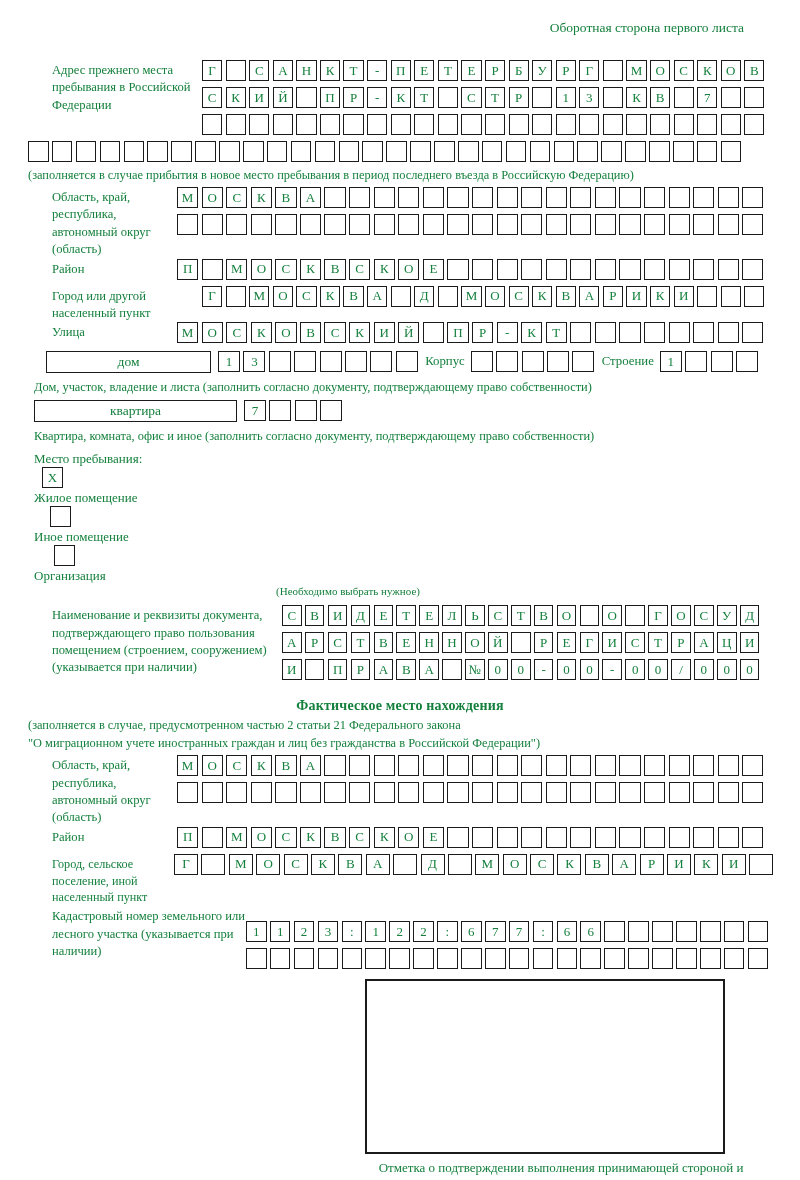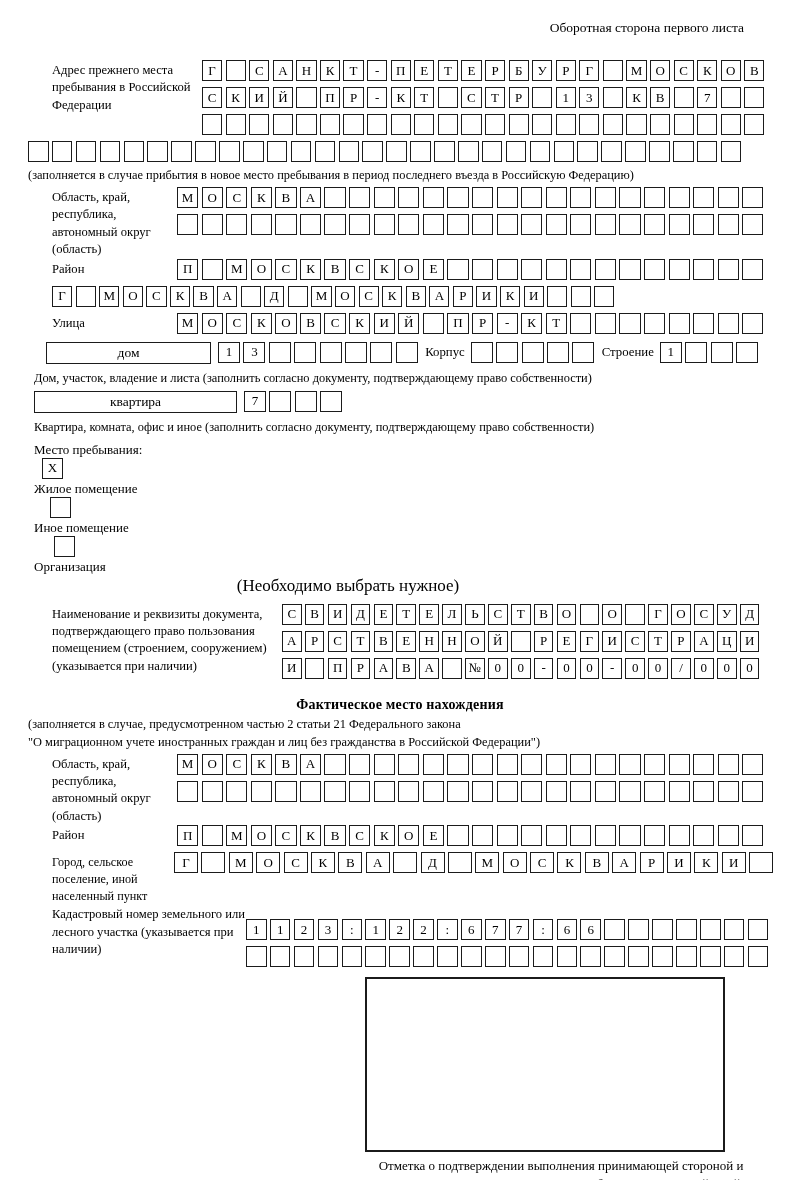--- a/index.html
+++ b/index.html
@@ -3,21 +3,21 @@
 <meta charset="utf-8">
 <style>
   * { box-sizing: border-box; }
   html,body { margin:0; padding:0; background:#fff; }
   .page {
     position: relative;
     width: 800px; height: 1180px;
     padding: 6px 28px 0 28px;
     background: #fff;
     font-family: "Liberation Serif", serif;
-    color: #000000;
+    color: #15803d;
     overflow: hidden;
   }
   .hdr {
     text-align: right;
     font-size: 13.5px;
     margin: 14px 28px 24px 0;
   }
   
   .frow { display:flex; align-items:flex-start; margin-bottom:0;margin-left:24px; }
   .flabel {
@@ -63,21 +63,21 @@
   .widebox {
     display:inline-flex; align-items:center; justify-content:center;
     height:22px; border:1.6px solid #1b1b1b;
     font-size:13.5px; background:#fff;
     margin-right:7px;
   }
   .inline-lbl { font-size:12.8px; padding:3px 6px 0 4px; }
   .stayrow { display:flex; align-items:flex-start; font-size:13px; margin:4px 0 1px 6px;flex-direction:column; }
   .stayrow .cell { margin:0 8px 0 8px; }
   .staylbl { padding-top:2px; }
-  .choose-note { font-size:17px; margin:0 0 8px 170px; width:300px; text-align:center; }
+  .choose-note { font-size:11px; margin:0 0 8px 170px; width:300px; text-align:center; }
   .stamp {
     width:360px; height:175px;
     border:2px solid #1b1b1b;
     margin-left:337px; margin-top:4px;
     background:#fff;
   }
   .stamp-note {
     width:430px; margin:5px 0 0 318px;
     font-size:13px; text-align:center; line-height:1.35;
   }
@@ -290,20 +290,21 @@
         <span class="cell"></span>
         <span class="cell"></span>
         <span class="cell"></span>
         <span class="cell"></span>
         <span class="cell"></span>
         <span class="cell"></span>
       </div>
   </div>
 
   <div class="frow">
+    <div class="flabel lbl-city">Город или другой населенный пункт</div>
     <div class="cells w-prev">
         <span class="cell">Г</span>
         <span class="cell"></span>
         <span class="cell">М</span>
         <span class="cell">О</span>
         <span class="cell">С</span>
         <span class="cell">К</span>
         <span class="cell">В</span>
         <span class="cell">А</span>
         <span class="cell"></span>

